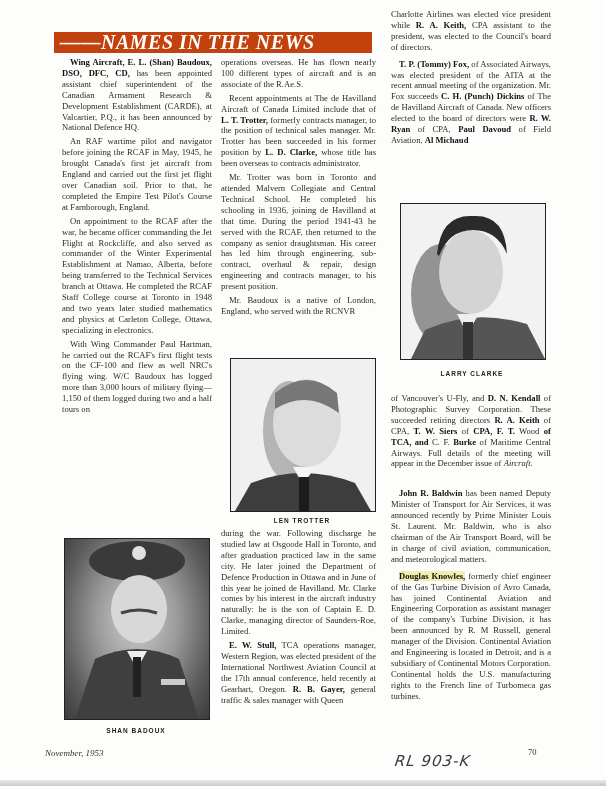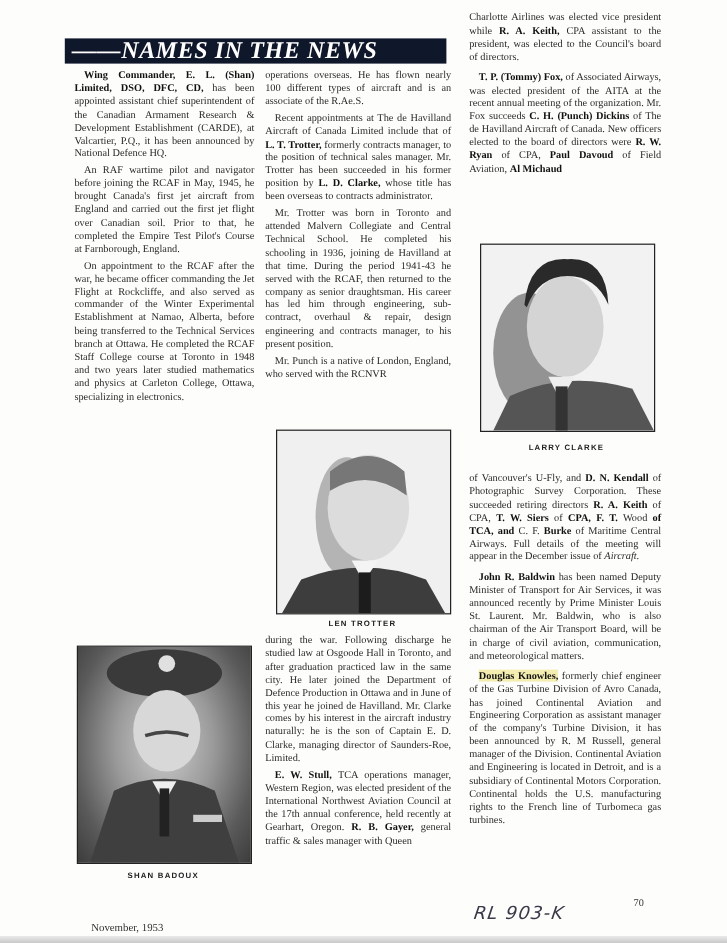--- a/index.html
+++ b/index.html
@@ -5,21 +5,21 @@
   html, body { margin: 0; padding: 0; }
   body {
     width: 606px; height: 786px; overflow: hidden; position: relative;
     background: #ffffff;
     font-family: "Liberation Serif", "DejaVu Serif", serif;
     color: #2a2a2a;
   }
   .page { position: absolute; inset: 0; background: #fdfdfb; }
   .banner {
     position: absolute; left: 54px; top: 32px; width: 318px; height: 21px;
-    background: #0f172a; color: #fff;
+    background: #c2410c; color: #fff;
     font-family: "Liberation Serif", "DejaVu Serif", serif;
     font-weight: bold; font-style: italic; font-size: 20px; letter-spacing: 0.5px;
     line-height: 21px; white-space: nowrap; overflow: hidden; text-indent: 6px;
   }
   .col { position: absolute; font-size: 8.6px; line-height: 10.9px; text-align: justify; }
   .col p { margin: 0 0 3px 0; text-indent: 8px; }
   .col b { font-weight: bold; color: #111; }
   .col1 { left: 62px; top: 57px; width: 150px; }
   .col2 { left: 221px; top: 57px; width: 155px; }
   .col2b { left: 221px; top: 528px; width: 155px; }
@@ -27,60 +27,61 @@
   .col3b { left: 391px; top: 393px; width: 160px; }
   .photo {
     position: absolute; border: 1.5px solid #222; overflow: hidden;
     background: radial-gradient(ellipse at 55% 40%, #e8e8e8 0%, #b8b8b8 35%, #6a6a6a 70%, #3a3a3a 100%);
   }
   .photo svg { width: 100%; height: 100%; display: block; }
   .caption {
     position: absolute; font-family: "Liberation Sans", "DejaVu Sans", sans-serif;
     font-size: 6.5px; font-weight: bold; letter-spacing: 1px; color: #222; text-align: center;
   }
-  .footer-date { position: absolute; left: 76px; top: 748px; font-size: 9px; color: #333; margin-top: 20px; }
+  .footer-date { position: absolute; left: 45px; top: 748px; font-style: italic; font-size: 9px; color: #333; }
   .footer-page { position: absolute; left: 528px; top: 747px; font-size: 8.5px; color: #333; }
   .handwritten {
     position: absolute; left: 395px; top: 752px; font-family: "DejaVu Sans", sans-serif;
     font-style: italic; font-size: 15px; color: #3a3a4a; letter-spacing: 1px; transform: skew(-8deg);
   }
   .bottom-edge { position: absolute; left: 0; right: 0; top: 780px; height: 6px; background: linear-gradient(#eaeaea, #c8c8c8); }
 </style>
 </head>
 <body>
 
 <div class="page">
 
   <div class="banner">——NAMES IN THE NEWS</div>
 
   <div class="col col1">
-    <p><b>Wing Commander, E. L. (Shan) Limited, DSO, DFC, CD,</b><span> has been appointed assistant chief superintendent of the Canadian Armament Research &amp; Development Establishment (CARDE), at Valcartier, P.Q., it has been announced by National Defence HQ.</span></p>
+    <p><b>Wing Aircraft, E. L. (Shan) Baudoux, DSO, DFC, CD,</b><span> has been appointed assistant chief superintendent of the Canadian Armament Research &amp; Development Establishment (CARDE), at Valcartier, P.Q., it has been announced by National Defence HQ.</span></p>
     <p>An RAF wartime pilot and navigator before joining the RCAF in May, 1945, he brought Canada's first jet aircraft from England and carried out the first jet flight over Canadian soil. Prior to that, he completed the Empire Test Pilot's Course at Farnborough, England.</p>
     <p>On appointment to the RCAF after the war, he became officer commanding the Jet Flight at Rockcliffe, and also served as commander of the Winter Experimental Establishment at Namao, Alberta, before being transferred to the Technical Services branch at Ottawa. He completed the RCAF Staff College course at Toronto in 1948 and two years later studied mathematics and physics at Carleton College, Ottawa, specializing in electronics.</p>
+    <p>With Wing Commander Paul Hartman, he carried out the RCAF's first flight tests on the CF-100 and flew as well NRC's flying wing. W/C Baudoux has logged more than 3,000 hours of military flying—1,150 of them logged during two and a half tours on</p>
   </div>
 
   <div class="photo" style="left:64px; top:538px; width:144px; height:180px; background: radial-gradient(ellipse at 50% 45%, #cfcfcf 0%, #9a9a9a 40%, #5a5a5a 75%, #3c3c3c 100%);">
     <svg viewBox="0 0 144 180">
       <ellipse cx="72" cy="22" rx="48" ry="20" fill="#3a3a3a"></ellipse>
       <circle cx="74" cy="14" r="7" fill="#e0e0e0"></circle>
       <ellipse cx="74" cy="70" rx="28" ry="34" fill="#d8d8d8"></ellipse>
       <path d="M56 74 q18 -6 36 0" stroke="#444" stroke-width="3" fill="none"></path>
       <path d="M10 180 L30 120 Q72 100 114 120 L134 180 Z" fill="#3f3f3f"></path>
       <path d="M62 112 L72 130 L82 112 Z" fill="#eeeeee"></path>
       <rect x="68" y="118" width="8" height="40" fill="#222"></rect>
       <rect x="96" y="140" width="24" height="6" fill="#cccccc"></rect>
     </svg>
   </div>
   <div class="caption" style="left:64px; top:727px; width:144px;">SHAN BADOUX</div>
 
   <div class="col col2">
     <p style="text-indent:0">operations overseas. He has flown nearly 100 different types of aircraft and is an associate of the R.Ae.S.</p>
     <p><span>Recent appointments at The de Havilland Aircraft of Canada Limited include that of </span><b>L. T. Trotter,</b><span> formerly contracts manager, to the position of technical sales manager. Mr. Trotter has been succeeded in his former position by </span><b>L. D. Clarke,</b><span> whose title has been overseas to contracts administrator.</span></p>
     <p>Mr. Trotter was born in Toronto and attended Malvern Collegiate and Central Technical School. He completed his schooling in 1936, joining de Havilland at that time. During the period 1941-43 he served with the RCAF, then returned to the company as senior draughtsman. His career has led him through engineering, sub-contract, overhaul &amp; repair, design engineering and contracts manager, to his present position.</p>
-    <p>Mr. Punch is a native of London, England, who served with the RCNVR</p>
+    <p>Mr. Baudoux is a native of London, England, who served with the RCNVR</p>
   </div>
 
   <div class="photo" style="left:230px; top:358px; width:144px; height:152px; background: #f0f0f0;">
     <svg viewBox="0 0 144 152">
       <ellipse cx="58" cy="72" rx="26" ry="50" fill="#9a9a9a" opacity="0.7"></ellipse>
       <ellipse cx="76" cy="64" rx="34" ry="44" fill="#dcdcdc"></ellipse>
       <path d="M44 34 Q76 8 106 34 L108 54 Q76 30 44 50 Z" fill="#777"></path>
       <path d="M4 152 L20 124 Q72 104 124 124 L140 152 Z" fill="#3d3d3d"></path>
       <path d="M62 108 L72 126 L84 108 Z" fill="#f4f4f4"></path>
       <rect x="68" y="118" width="10" height="34" fill="#1c1c1c"></rect>
@@ -105,21 +106,21 @@
       <path d="M36 50 Q40 10 72 12 Q104 10 106 50 Q96 26 72 26 Q48 26 38 52 Z" fill="#2a2a2a"></path>
       <path d="M10 155 L24 126 Q72 104 126 120 L144 155 Z" fill="#555"></path>
       <path d="M56 110 L66 130 L78 110 Z" fill="#eeeeee"></path>
       <rect x="62" y="118" width="10" height="37" fill="#333"></rect>
     </svg>
   </div>
   <div class="caption" style="left:400px; top:370px; width:144px;">LARRY CLARKE</div>
 
   <div class="col col3b">
     <p style="text-indent:0"><span>of Vancouver's U-Fly, and </span><b>D. N. Kendall</b><span> of Photographic Survey Corporation. These succeeded retiring directors </span><b>R. A. Keith</b><span> of CPA, </span><b>T. W. Siers</b><span> of </span><b>CPA, F. T.</b><span> Wood </span><b>of TCA, and</b><span> C. F. </span><b>Burke</b><span> of Maritime Central Airways. Full details of the meeting will appear in the December issue of </span><i>Aircraft.</i></p>
-    <p style="margin-top:6px"><b>John R. Baldwin</b><span> has been named Deputy Minister of Transport for Air Services, it was announced recently by Prime Minister Louis St. Laurent. Mr. Baldwin, who is also chairman of the Air Transport Board, will be in charge of civil aviation, communication, and meteorological matters.</span></p>
+    <p style="margin-top:19px"><b>John R. Baldwin</b><span> has been named Deputy Minister of Transport for Air Services, it was announced recently by Prime Minister Louis St. Laurent. Mr. Baldwin, who is also chairman of the Air Transport Board, will be in charge of civil aviation, communication, and meteorological matters.</span></p>
     <p style="margin-top:6px"><b style="background:#f3edb0">Douglas Knowles,</b><span> formerly chief engineer of the Gas Turbine Division of Avro Canada, has joined Continental Aviation and Engineering Corporation as assistant manager of the company's Turbine Division, it has been announced by R. M Russell, general manager of the Division. Continental Aviation and Engineering is located in Detroit, and is a subsidiary of Continental Motors Corporation. Continental holds the U.S. manufacturing rights to the French line of Turbomeca gas turbines.</span></p>
   </div>
 
   <div class="footer-date">November, 1953</div>
   <div class="handwritten">RL 903-K</div>
   <div class="footer-page">70</div>
   <div class="bottom-edge"></div>
 </div>
 
 </body></html>

